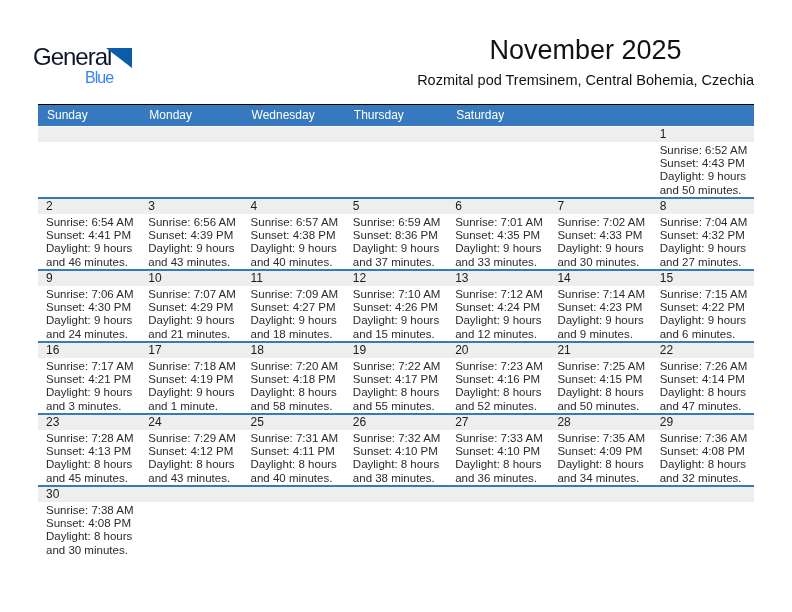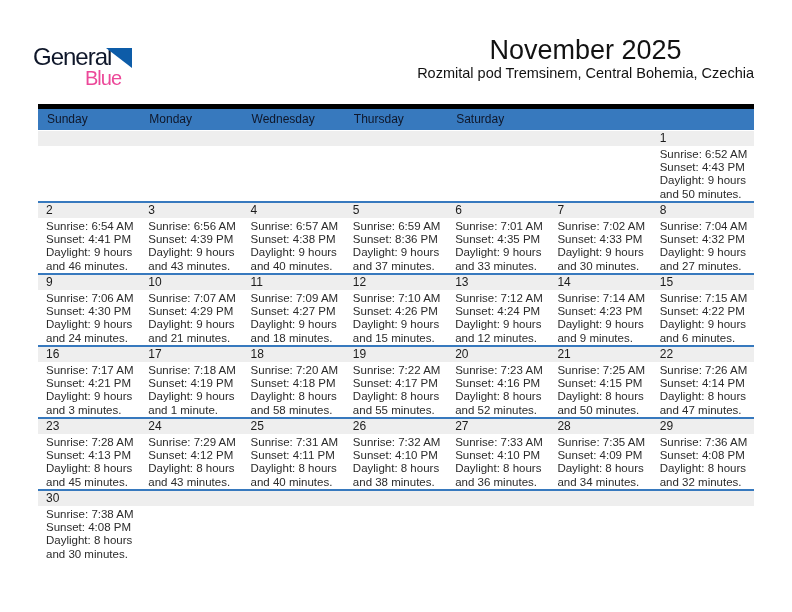--- a/index.html
+++ b/index.html
@@ -16,34 +16,34 @@
     position:absolute;left:0;top:0;
     font-size:24px;color:#0f172a;letter-spacing:-1px;line-height:24px;
   }
   .logo-triangle{
     position:absolute;left:73px;top:3px;width:26px;height:20px;
     background:#0d5ca8;
     clip-path:polygon(0 0,100% 0,100% 100%);
   }
   .logo-blue{
     position:absolute;left:52px;top:21px;
-    font-size:20px;color:#ec4899;letter-spacing:-1px;line-height:24px;
+    font-size:16px;color:#3b82f6;letter-spacing:-1px;line-height:24px;
   }
 
   
   .titles{position:absolute;top:35px;right:38px;text-align:center;}
   .month-title{font-size:27px;color:#121212;line-height:30px;}
-  .subtitle{font-size:14.5px;color:#121212;}
+  .subtitle{font-size:14.5px;color:#121212;margin-top:7px;}
 
   
   .calendar{position:absolute;left:38px;top:104px;width:716px;}
   .weekday-row{
     display:grid;grid-template-columns:repeat(7,1fr);
-    background:#3779BE;border-top:5px solid #000000;
-    height:21px;line-height:21px;color:#0f172a;font-size:12px;
+    background:#3779BE;border-top:1px solid #000000;
+    height:21px;line-height:21px;color:#ffffff;font-size:12px;
     margin-bottom:1px;
   }
   .weekday{padding-left:9px;overflow:hidden;}
   .week{
     display:grid;grid-template-columns:repeat(7,1fr);
     height:70px;overflow:hidden;
     border-bottom:2px solid #3779BE;
   }
   .week:last-child{border-bottom:none;}
   .cell{overflow:hidden;}

